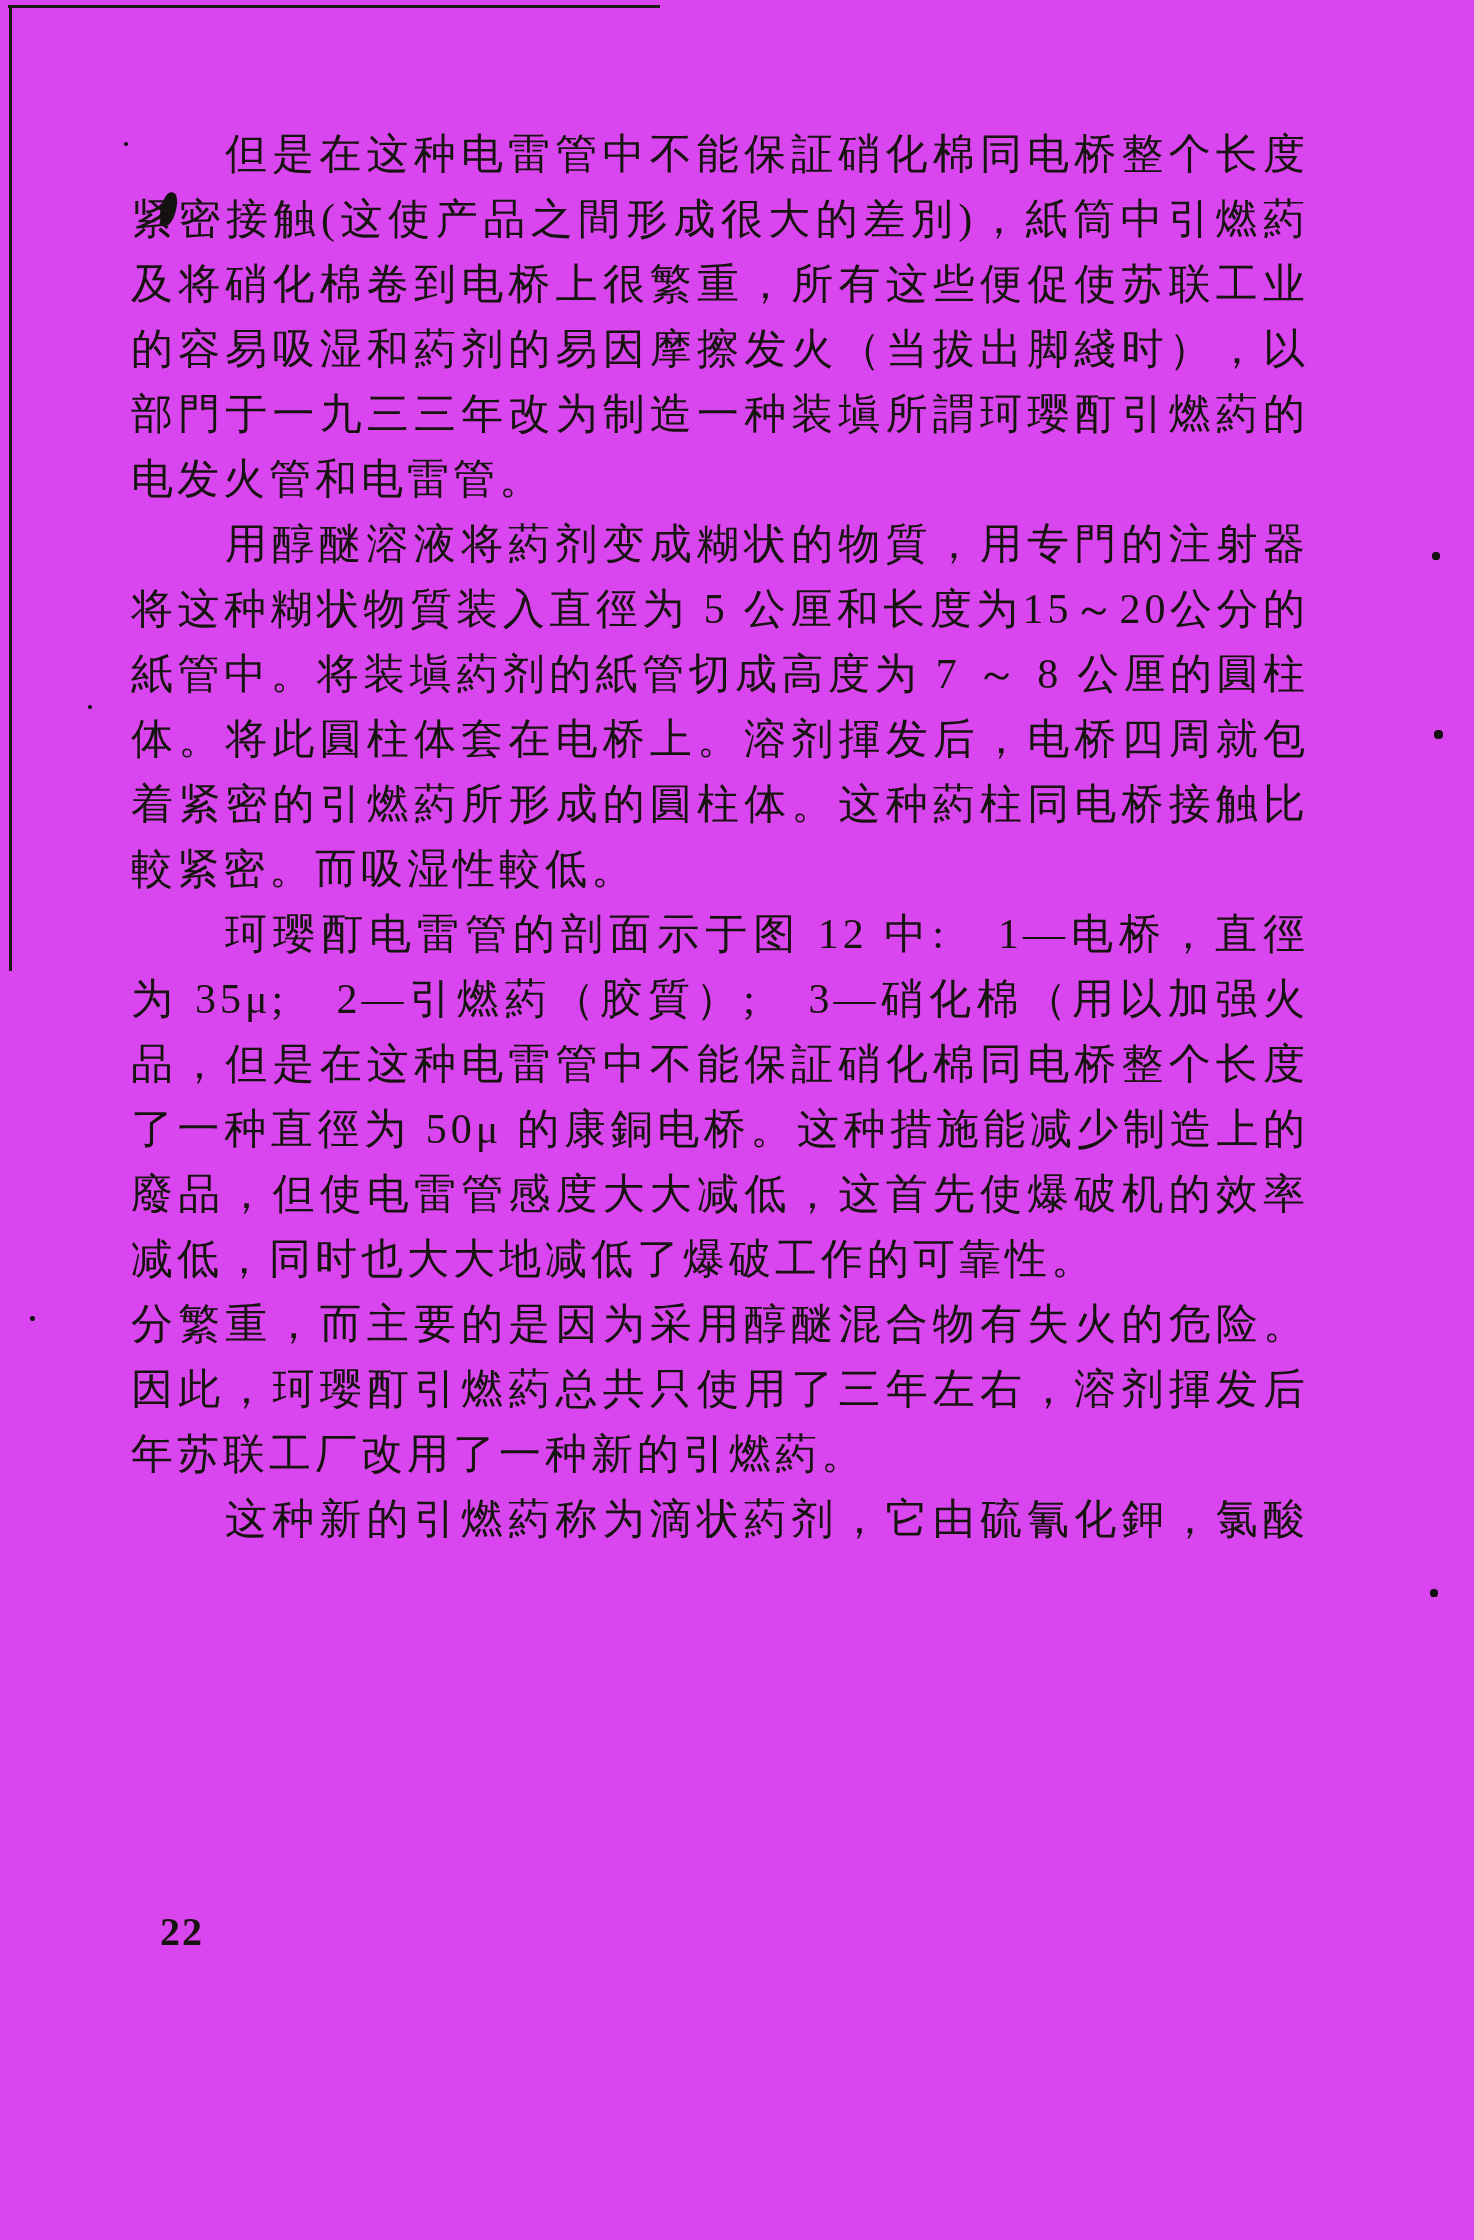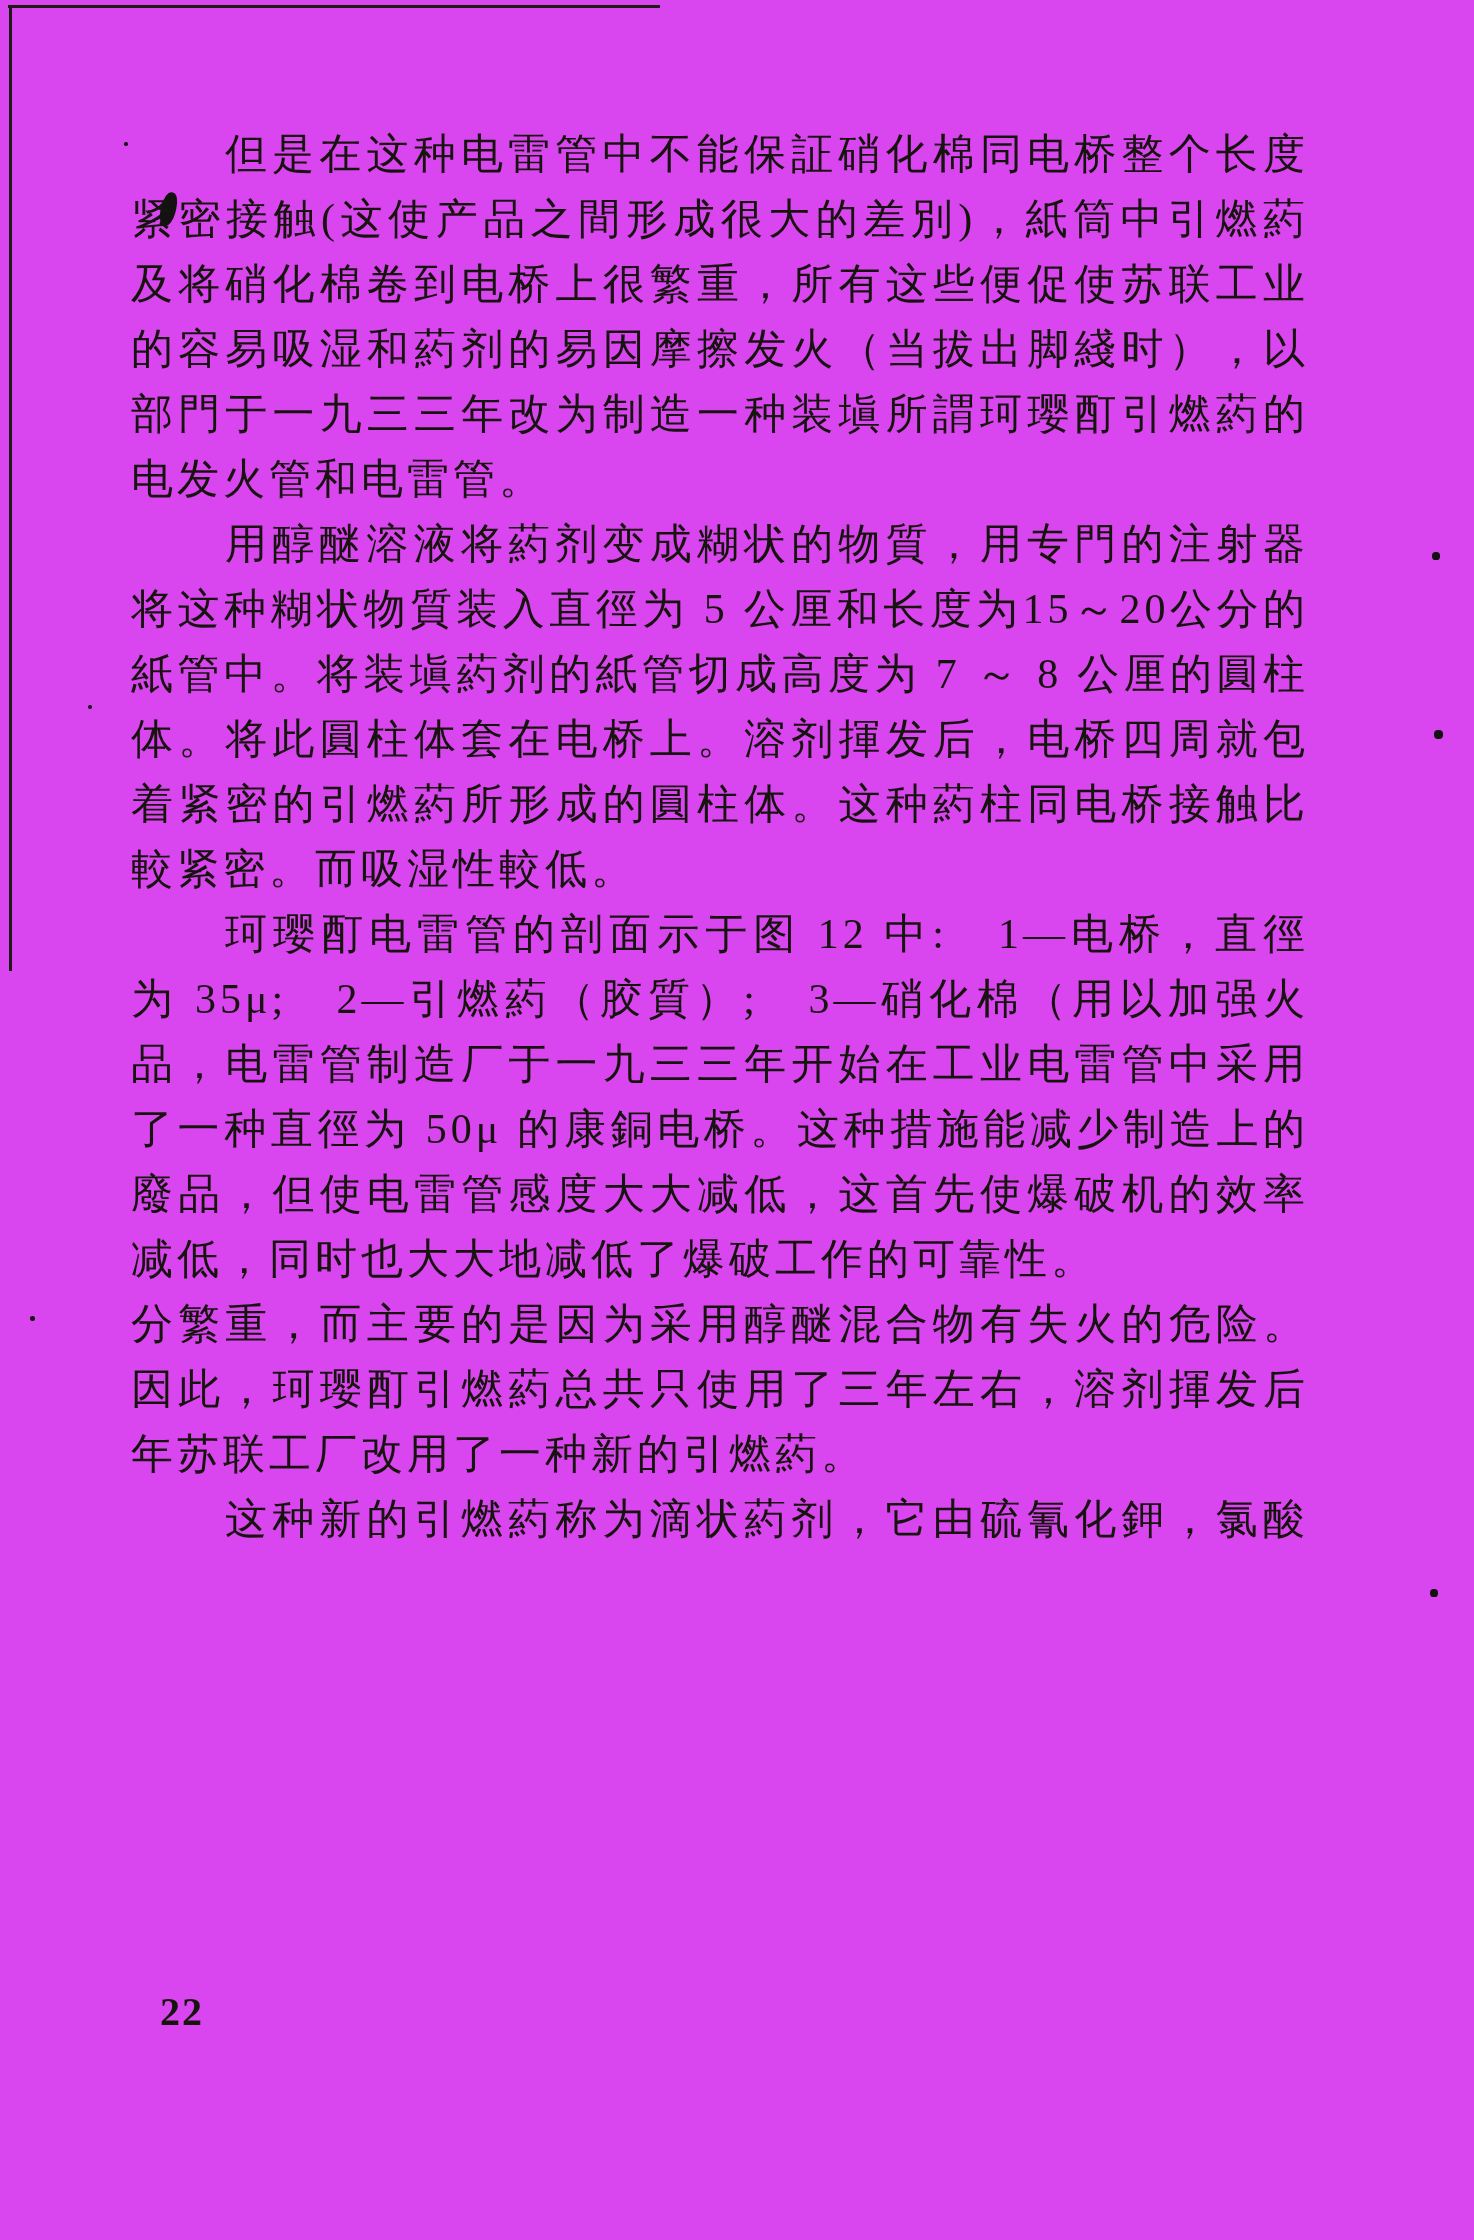--- a/index.html
+++ b/index.html
@@ -30,21 +30,21 @@
     letter-spacing:4px;
     white-space:nowrap;
     text-align:justify;
     text-align-last:left;
     text-justify:inter-character;
   }
   .line.justify{white-space:normal;text-align-last:justify;}
   .line.indent{text-indent:94px;}
   .page-number{
     position:absolute;
-    left:160px;top:1988px;
+    left:160px;top:1908px;
     font-size:40px;
     font-weight:bold;
     letter-spacing:2px;
   }
 </style>
 </head>
 <body>
 
 <div class="page">
 
@@ -67,21 +67,21 @@
       <div class="line justify">部門于一九三三年改为制造一种装塡所謂珂璎酊引燃葯的</div>
       <div class="line">电发火管和电雷管。</div>
       <div class="line indent justify">用醇醚溶液将葯剂变成糊状的物質，用专門的注射器</div>
       <div class="line justify">将这种糊状物質装入直徑为 5 公厘和长度为15～20公分的</div>
       <div class="line justify">紙管中。将装塡葯剂的紙管切成高度为 7 ～ 8 公厘的圓柱</div>
       <div class="line justify">体。将此圓柱体套在电桥上。溶剂揮发后，电桥四周就包</div>
       <div class="line justify">着紧密的引燃葯所形成的圓柱体。这种葯柱同电桥接触比</div>
       <div class="line">較紧密。而吸湿性較低。</div>
       <div class="line indent justify">珂璎酊电雷管的剖面示于图 12 中:　1—电桥，直徑</div>
       <div class="line justify">为 35μ;　2—引燃葯（胶質）;　3—硝化棉（用以加强火</div>
-      <div class="line justify">品，电雷管制造厂于一九三三年开始在工业电雷管中采用</div>
+      <div class="line justify">品，但是在这种电雷管中不能保証硝化棉同电桥整个长度</div>
       <div class="line justify">了一种直徑为 50μ 的康銅电桥。这种措施能减少制造上的</div>
       <div class="line justify">廢品，但使电雷管感度大大减低，这首先使爆破机的效率</div>
       <div class="line">减低，同时也大大地减低了爆破工作的可靠性。</div>
       <div class="line justify">分繁重，而主要的是因为采用醇醚混合物有失火的危险。</div>
       <div class="line justify">因此，珂璎酊引燃葯总共只使用了三年左右，溶剂揮发后</div>
       <div class="line">年苏联工厂改用了一种新的引燃葯。</div>
       <div class="line indent justify">这种新的引燃葯称为滴状葯剂，它由硫氰化鉀，氯酸</div>
     </div>
 
   <div class="page-number">22</div>

